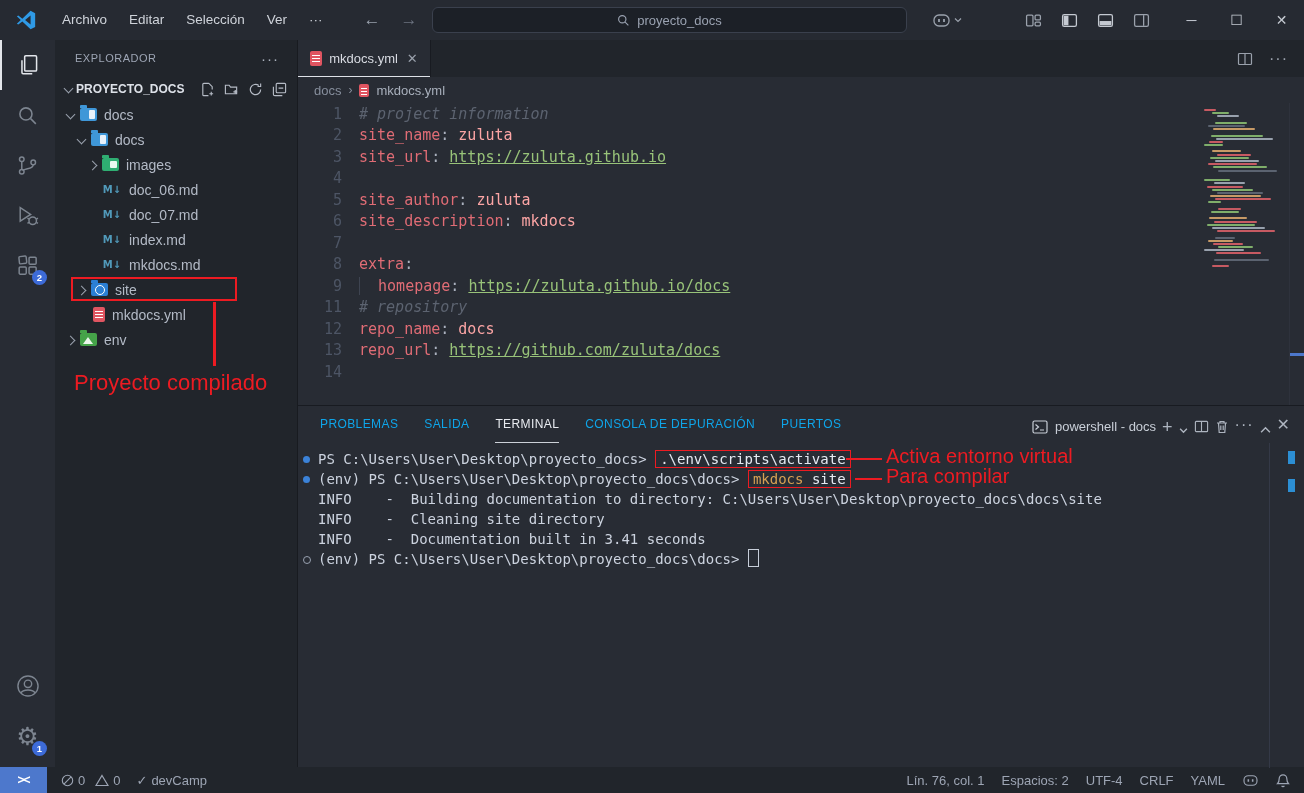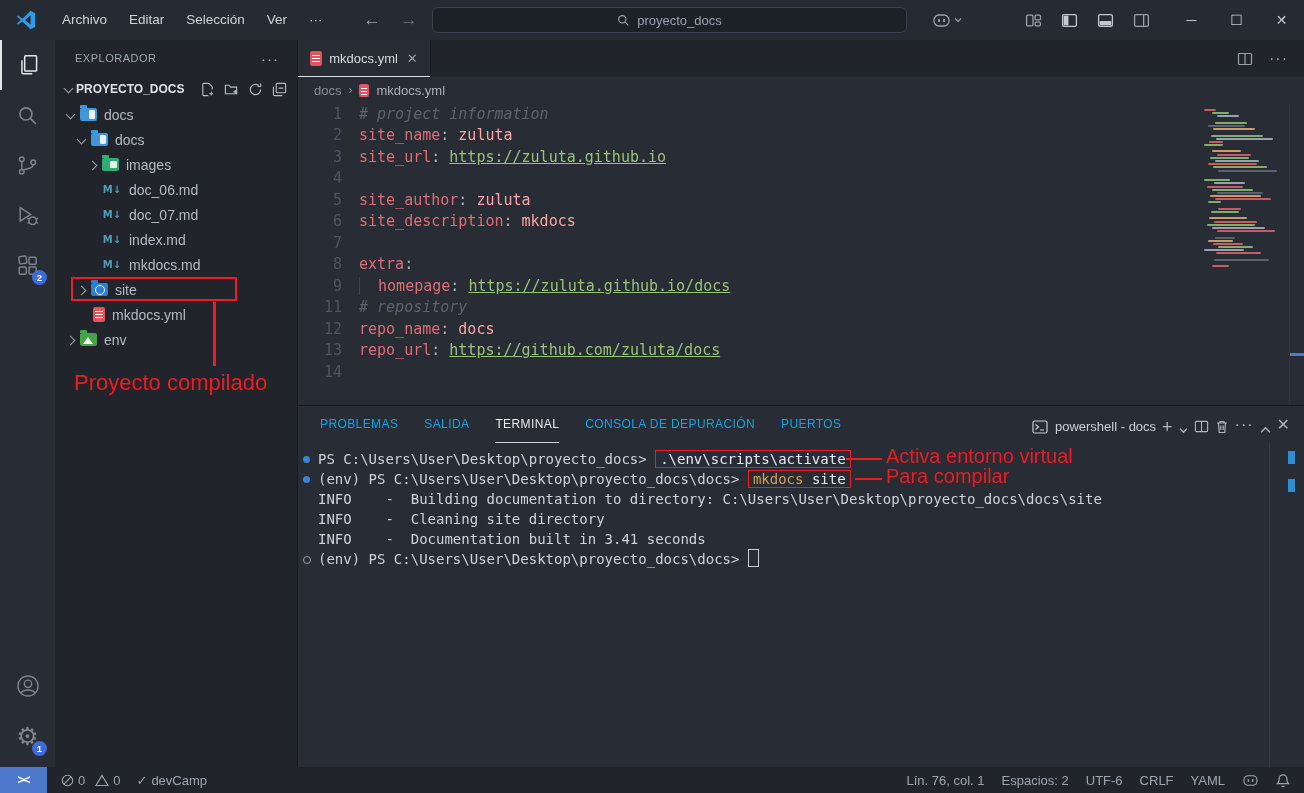--- a/index.html
+++ b/index.html
@@ -521,21 +521,21 @@
         <span>0</span>
       </span>
       <span class="ig">
         <span>✓</span>
         <span>devCamp</span>
       </span>
     </div>
     <div class="sb-right">
       <span>Lín. 76, col. 1</span>
       <span>Espacios: 2</span>
-      <span>UTF-6</span>
+      <span>UTF-4</span>
       <span>CRLF</span>
       <span>YAML</span>
       <span>
           <svg width="17" height="13" viewBox="0 0 19 15" fill="none" stroke="currentColor" stroke-width="1.3">
             <rect x="2" y="2" width="15" height="11" rx="5"></rect>
             <path d="M7 6v3M12 6v3" stroke-width="1.8"></path>
           </svg>
         </span>
       <span>
           <svg width="14" height="15" viewBox="0 0 14 15" fill="none" stroke="currentColor" stroke-width="1.2">

